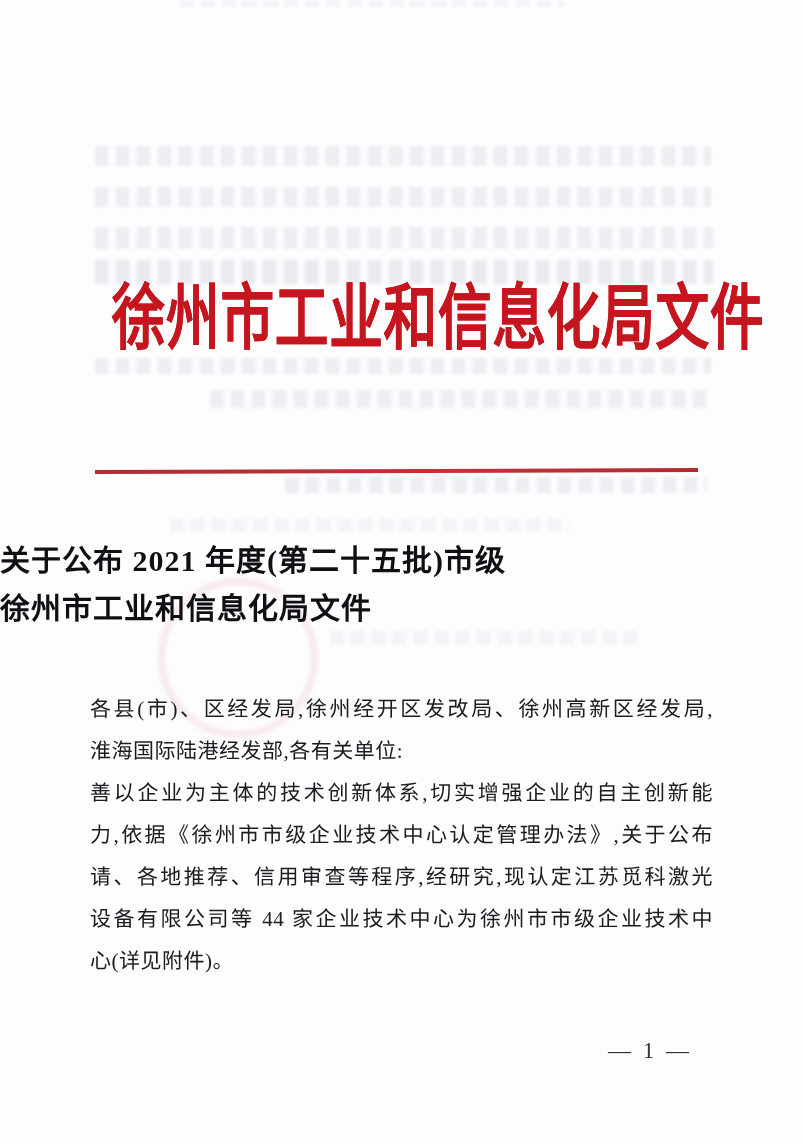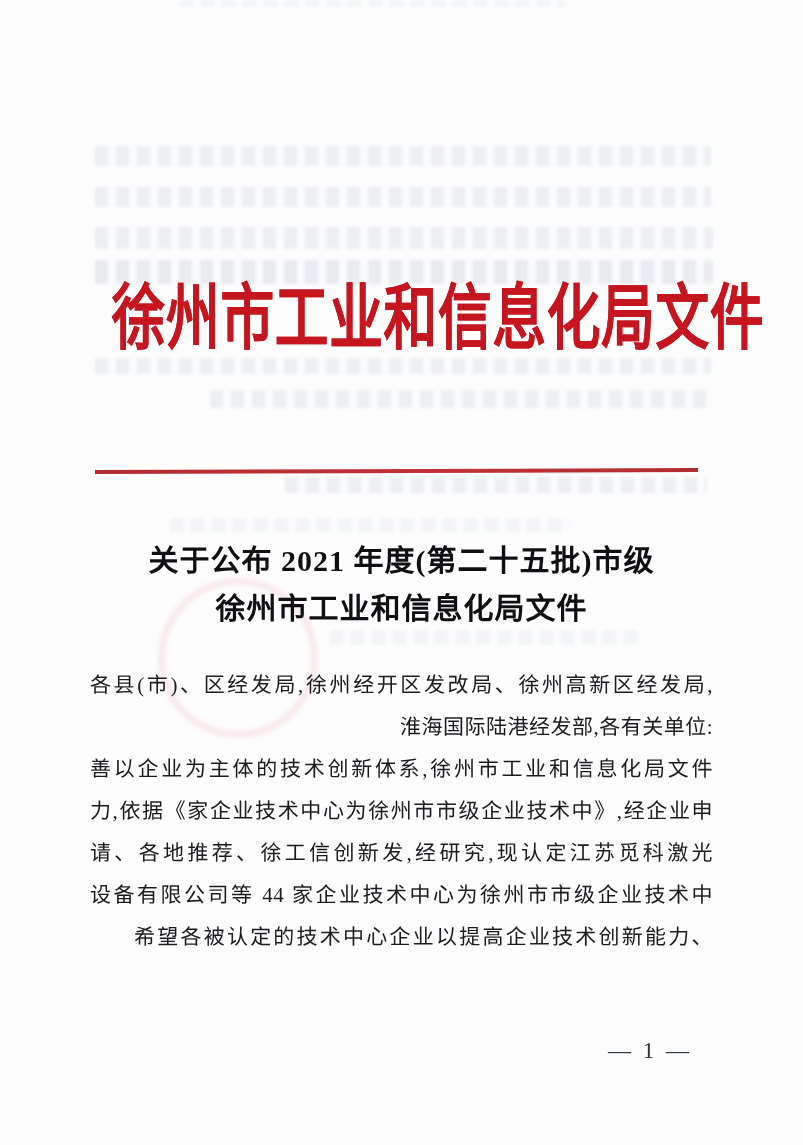--- a/index.html
+++ b/index.html
@@ -64,39 +64,39 @@
   .red-rule{
     position:absolute;
     top:469px;left:95px;
     width:603px;height:4px;
     background:linear-gradient(90deg,var(--rule-red),#c23238 60%,var(--rule-red));
     transform:rotate(-0.18deg);
   }
   .doc-title{
     position:absolute;
     top:537px;left:0;width:100%;
-    text-align:center;
+    text-align:left;
     font-weight:bold;
     color:#101014;
     font-size:30px;
     line-height:48px;
     letter-spacing:1px;
   }
   .doc-body{
     position:absolute;
-    top:664px;left:90px;
+    top:688px;left:90px;
     width:623px;
     font-size:21px;
     line-height:42px;
     color:var(--ink);
     letter-spacing:0.5px;
   }
   .line{width:100%;}
   .jfull{text-align:justify;text-align-last:justify;}
-  .jend{text-align:right;}
+  .jend{text-align:left;}
   .indent{text-indent:44px;}
   .page-number{
     position:absolute;
     top:1038px;left:590px;
     width:120px;
     text-align:center;
     font-size:23px;
     letter-spacing:3px;
     color:#333638;
   }
@@ -127,22 +127,22 @@
   <div class="red-rule"></div>
 
   <div class="doc-title">
     <div>关于公布 2021 年度(第二十五批)市级</div>
     <div>徐州市工业和信息化局文件</div>
   </div>
 
   <div class="doc-body">
     <div class="line jfull">各县(市)、区经发局,徐州经开区发改局、徐州高新区经发局,</div>
     <div class="line jend">淮海国际陆港经发部,各有关单位:</div>
-    <div class="line jfull">善以企业为主体的技术创新体系,徐州市工业和信息化局文件</div>
-    <div class="line jfull">力,依据《家企业技术中心为徐州市市级企业技术中》,经企业申</div>
-    <div class="line jfull">请、各地推荐、徐工信创新发,经研究,现认定江苏觅科激光</div>
+    <div class="line jfull">善以企业为主体的技术创新体系,切实增强企业的自主创新能</div>
+    <div class="line jfull">力,依据《徐州市市级企业技术中心认定管理办法》,关于公布</div>
+    <div class="line jfull">请、各地推荐、信用审查等程序,经研究,现认定江苏觅科激光</div>
     <div class="line jfull">设备有限公司等 44 家企业技术中心为徐州市市级企业技术中</div>
-    <div class="line jfull indent">希望各被认定的技术中心企业以提高企业技术创新能力、</div>
+    <div class="line jend">心(详见附件)。</div>
   </div>
 
   <div class="page-number">— 1 —</div>
 
 </div>
 
 </body></html>

